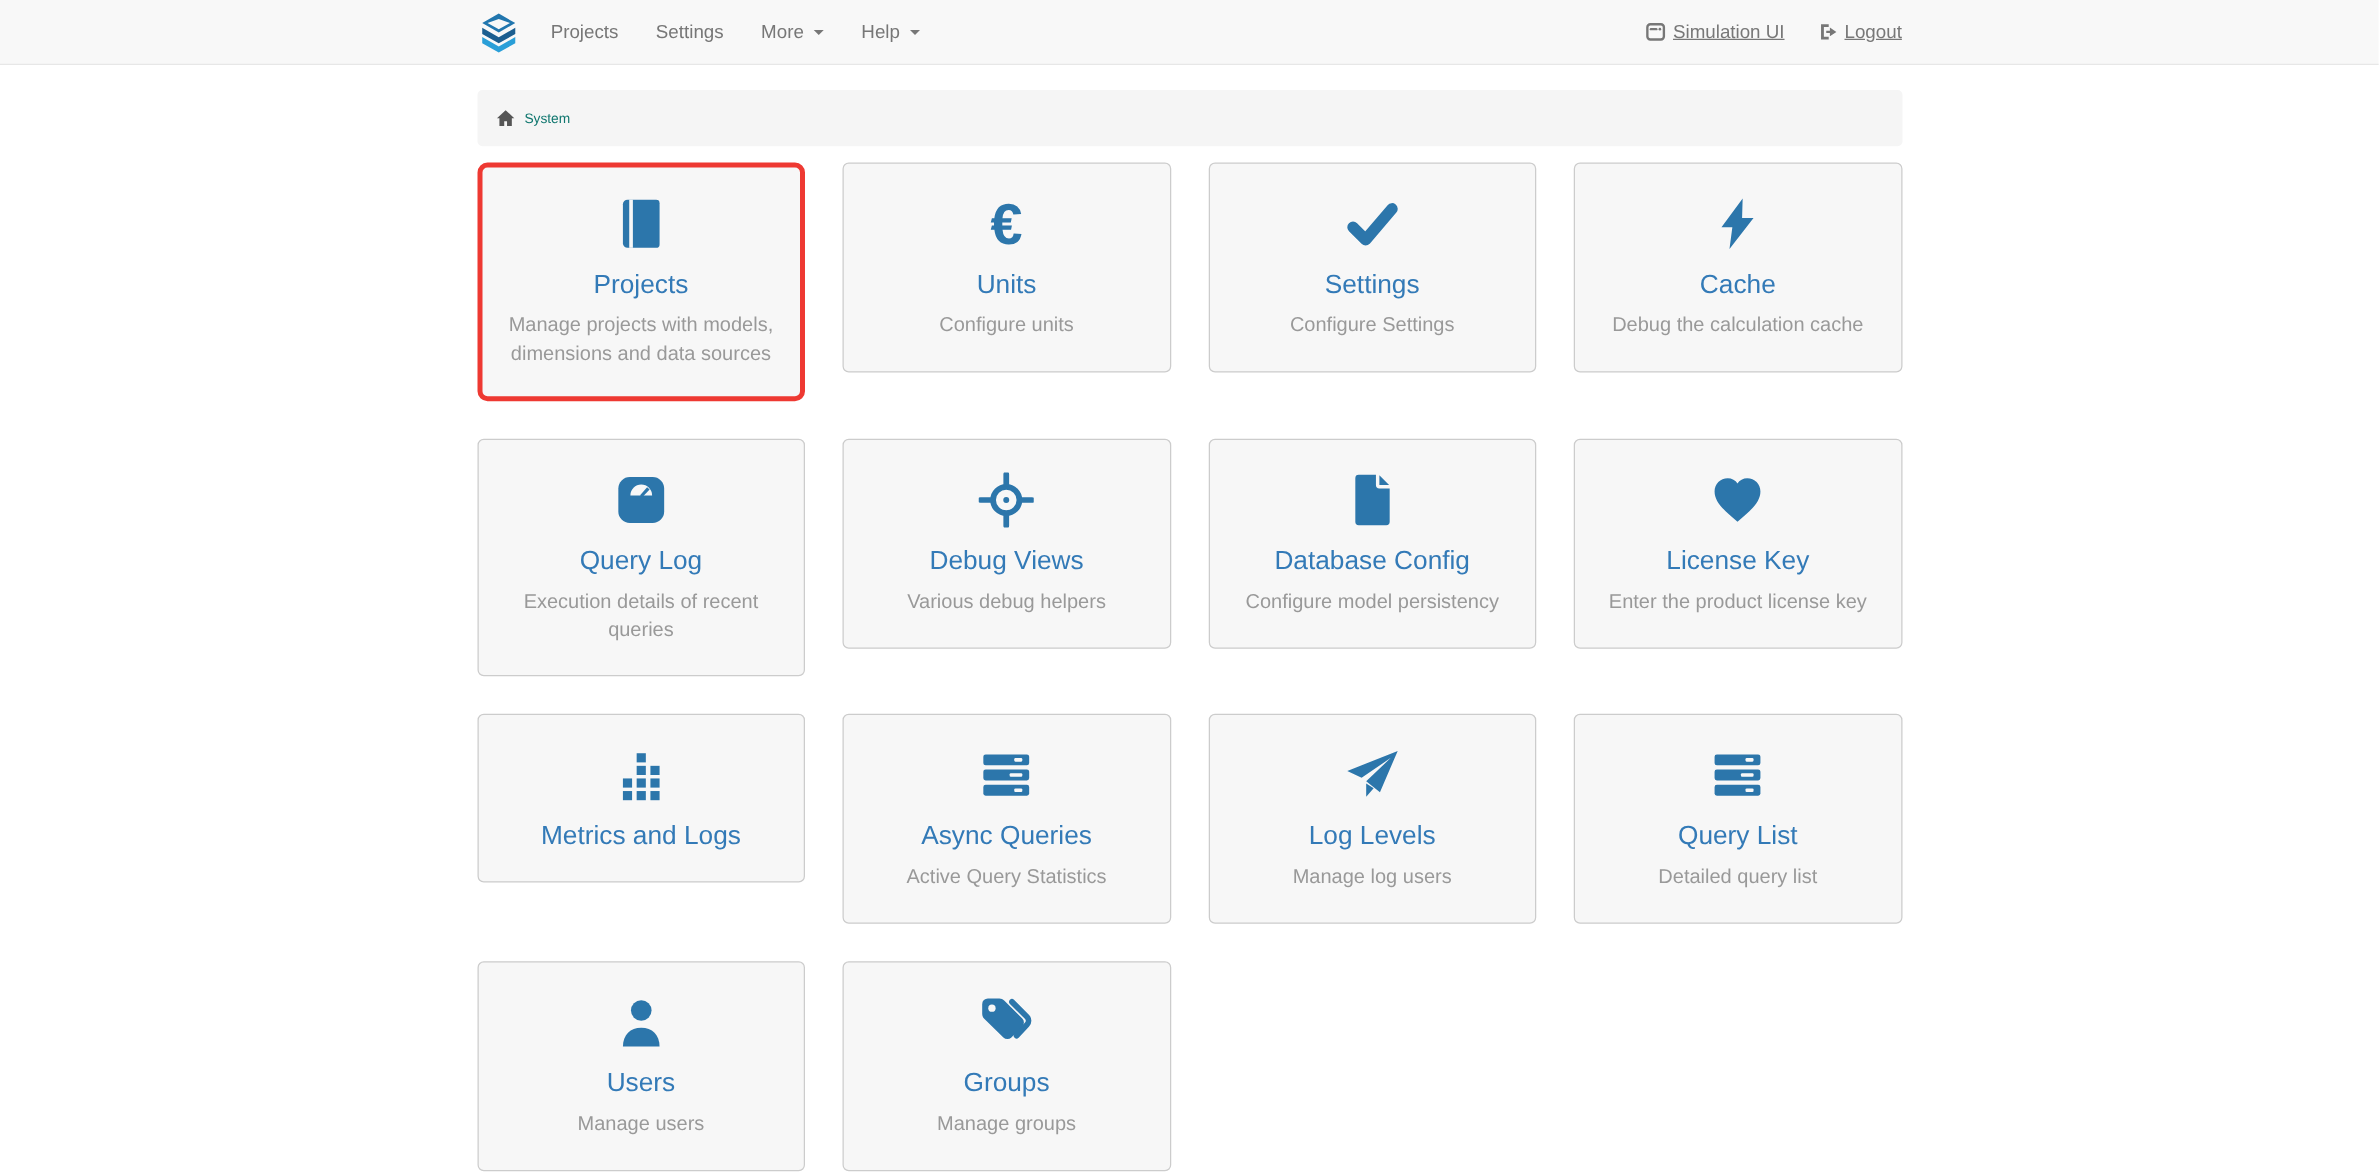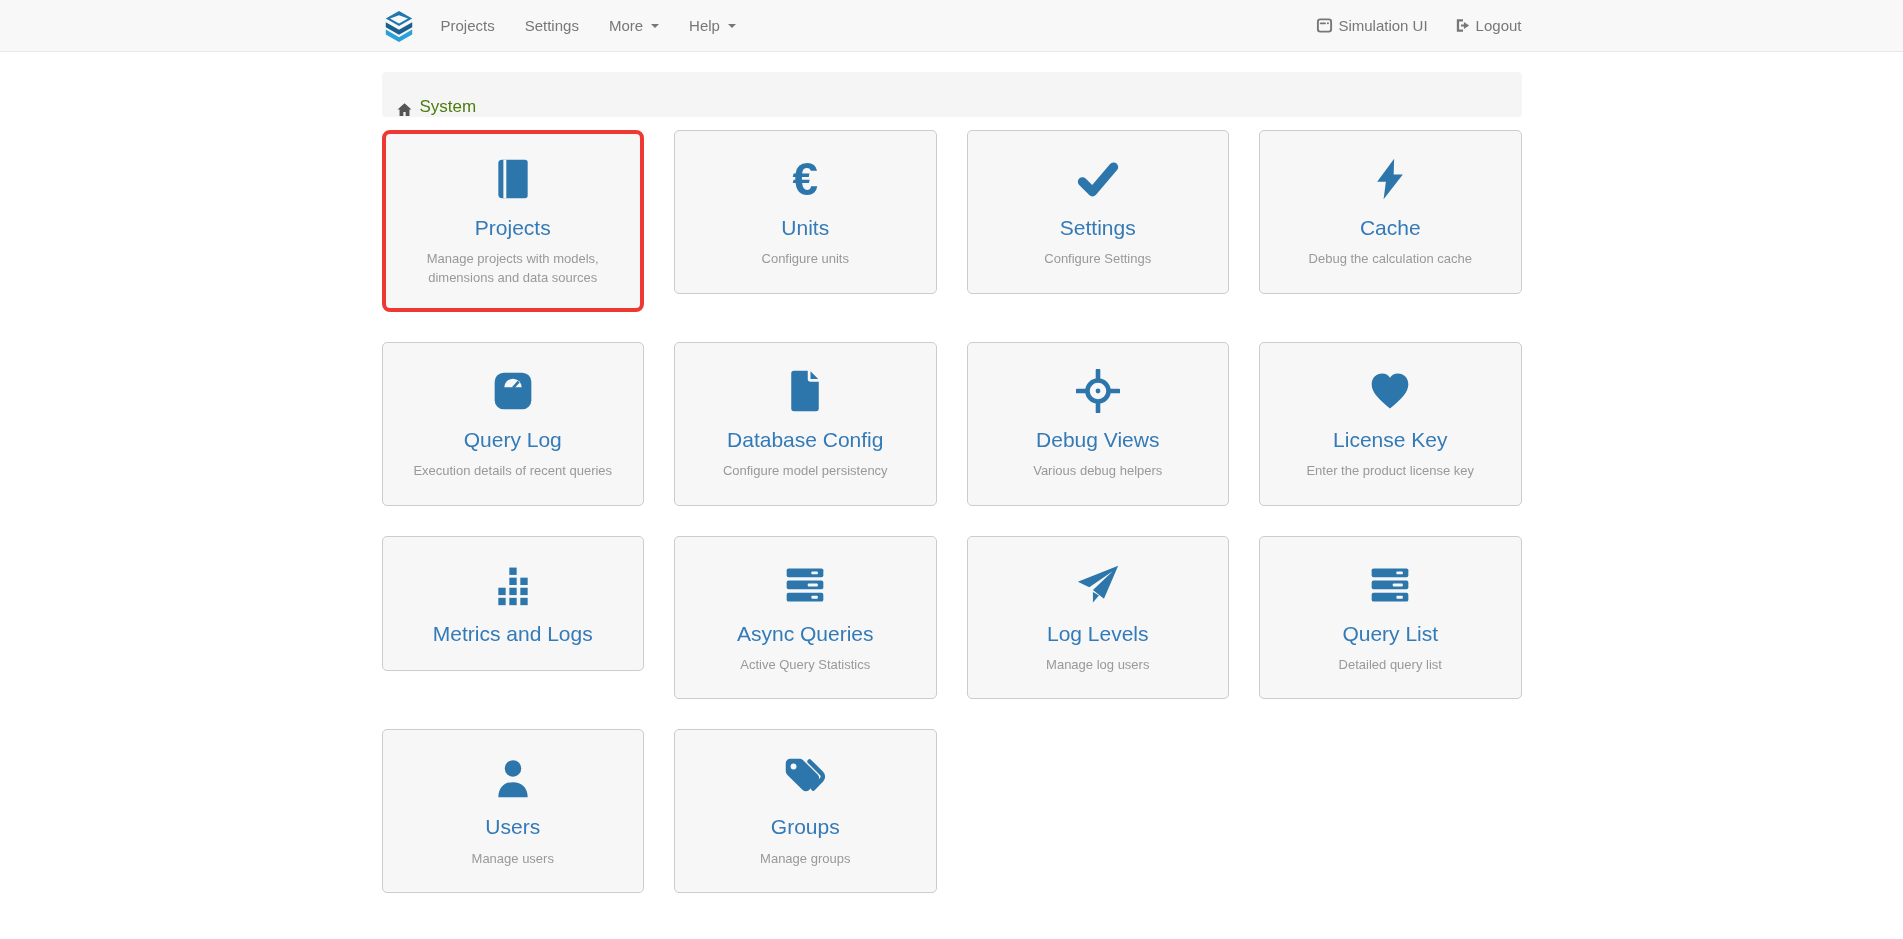--- a/index.html
+++ b/index.html
@@ -8,35 +8,35 @@
     width:1903px; height:939px; background:#ffffff; overflow:hidden;
     font-family:"Liberation Sans", sans-serif;
   }
   
   .navbar { height:52px; background:#f8f8f8; border-bottom:1px solid #e7e7e7; }
   .navbar-inner { width:1170px; height:100%; margin:0 auto; padding:0 15px; display:flex; align-items:center; }
   .brand { display:flex; align-items:center; margin-right:10px; cursor:pointer; }
   .nav-item { padding:0 15px; height:100%; display:flex; align-items:center; gap:6px; color:#777; font-size:15px; cursor:pointer; white-space:nowrap; }
   .caret { width:0; height:0; border-left:4.5px solid transparent; border-right:4.5px solid transparent; border-top:4.5px solid #777; margin-left:2px; }
   .nav-right { margin-left:auto; display:flex; align-items:center; }
-  .nav-right .nav-item { padding:0 13px; gap:5px; }
+  .nav-right .nav-item { padding:0 13px; gap:5px;text-decoration:underline; }
   .nav-right .nav-item:last-child { padding-right:0; }
   
   .breadcrumb { width:1140px; height:45px; margin:20px auto 13px; background:#f5f5f5; border-radius:4px;
-    display:flex; align-items:flex-end; gap:8px; padding:0 15px; font-size:17px; color:#4d7c0f; }
+    display:flex; align-items:center; gap:8px; padding:0 15px; font-size:11px; color:#0f766e; }
   
   .grid { width:1140px; margin:0 auto; display:grid; grid-template-columns:repeat(4,1fr);
     column-gap:30px; row-gap:30px; align-items:start; }
   .card { background:#f7f7f7; border:1px solid #cccccc; border-radius:5px; text-align:center;
     padding:25px 18px 24px; cursor:pointer; }
   .card.highlighted { border:4px solid #ee3932; border-radius:8px; padding:22px 15px 21px; }
   .card-icon { height:46px; display:flex; align-items:center; justify-content:center; }
   .icon-euro { font-size:46px; line-height:46px; font-weight:bold; color:#2c76ab; }
   .card-title { margin:13px 0 0; font-size:21px; font-weight:400; color:#337ab7; line-height:1.2; }
-  .card-desc { margin:10px 0 0; font-size:13px; color:#999999; line-height:1.42; }
+  .card-desc { margin:10px 0 0; font-size:16px; color:#999999; line-height:1.42; }
   svg { display:block; }
 </style>
 </head>
 <body>
 
 <div class="navbar">
   <div class="navbar-inner">
     <span class="brand">
       <span>
         <svg width="34" height="34" viewBox="0 0 36 36">
@@ -141,39 +141,39 @@
         <path d="M14.5 20a9.5 9.5 0 0 1 19 0z" fill="#f7f7f7"></path>
         <path d="M22.8 20l6.3-7.2 2.2 2-5.8 6.2z" fill="#2c76ab"></path>
       </svg>
     </span>
     <h3 class="card-title">Query Log</h3>
     <p class="card-desc">Execution details of recent queries</p>
   </div>
 
   <div class="card">
     <span class="card-icon">
-      <svg width="44" height="44" viewBox="0 0 48 48" fill="#2c76ab">
-        <path d="M27 2H12a3 3 0 0 0-3 3v38a3 3 0 0 0 3 3h24a3 3 0 0 0 3-3V14H30a3 3 0 0 1-3-3z"></path>
-        <path d="M30 2.5l8.5 8.5H30z"></path>
-      </svg>
-    </span>
-    <h3 class="card-title">Database Config</h3>
-    <p class="card-desc">Configure model persistency</p>
-  </div>
-
-  <div class="card">
-    <span class="card-icon">
       <svg width="44" height="44" viewBox="0 0 48 48" fill="none" stroke="#2c76ab">
         <circle cx="24" cy="24" r="11.5" stroke-width="5"></circle>
         <path d="M24 1.5v8.5M24 38v8.5M1.5 24H10M38 24h8.5" stroke-width="5" stroke-linecap="round"></path>
         <circle cx="24" cy="24" r="2.6" fill="#2c76ab" stroke="none"></circle>
       </svg>
     </span>
     <h3 class="card-title">Debug Views</h3>
     <p class="card-desc">Various debug helpers</p>
+  </div>
+
+  <div class="card">
+    <span class="card-icon">
+      <svg width="44" height="44" viewBox="0 0 48 48" fill="#2c76ab">
+        <path d="M27 2H12a3 3 0 0 0-3 3v38a3 3 0 0 0 3 3h24a3 3 0 0 0 3-3V14H30a3 3 0 0 1-3-3z"></path>
+        <path d="M30 2.5l8.5 8.5H30z"></path>
+      </svg>
+    </span>
+    <h3 class="card-title">Database Config</h3>
+    <p class="card-desc">Configure model persistency</p>
   </div>
 
   <div class="card">
     <span class="card-icon">
       <svg width="44" height="44" viewBox="0 0 48 48" fill="#2c76ab">
         <path d="M24 43C12 33 4 25.5 4 16.5 4 10 9 5 15.5 5c3.5 0 6.8 1.7 8.5 4.5C25.7 6.7 29 5 32.5 5 39 5 44 10 44 16.5c0 9-8 16.5-20 26.5z"></path>
       </svg>
     </span>
     <h3 class="card-title">License Key</h3>
     <p class="card-desc">Enter the product license key</p>

